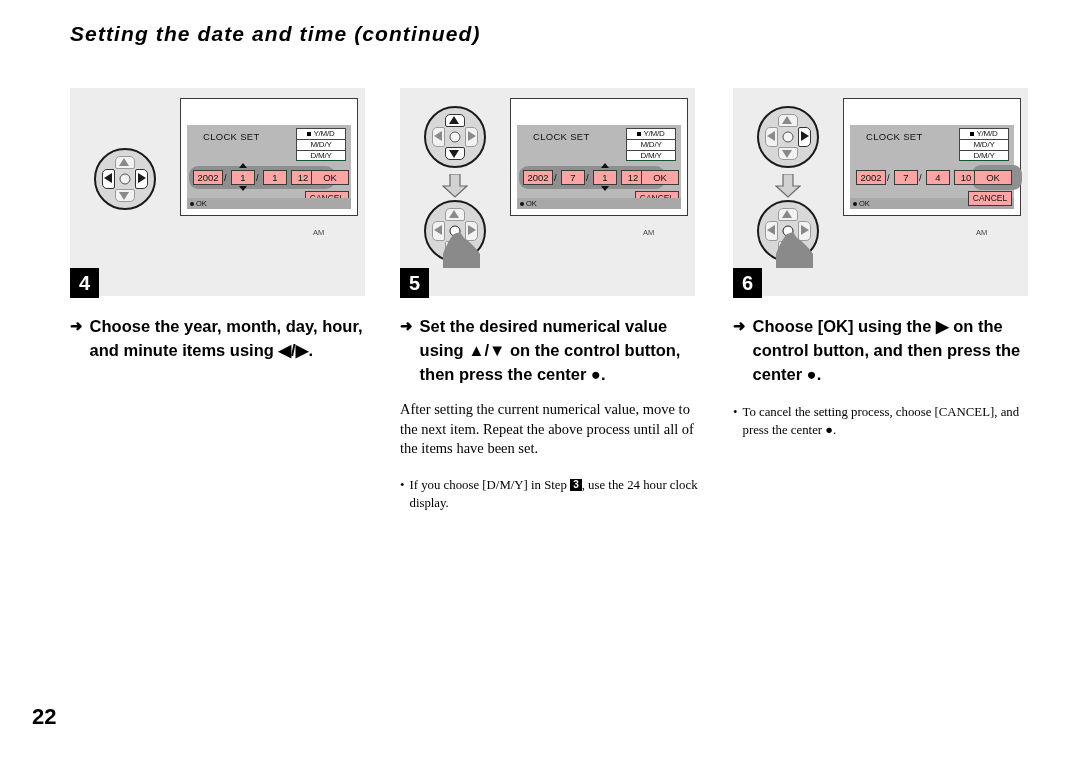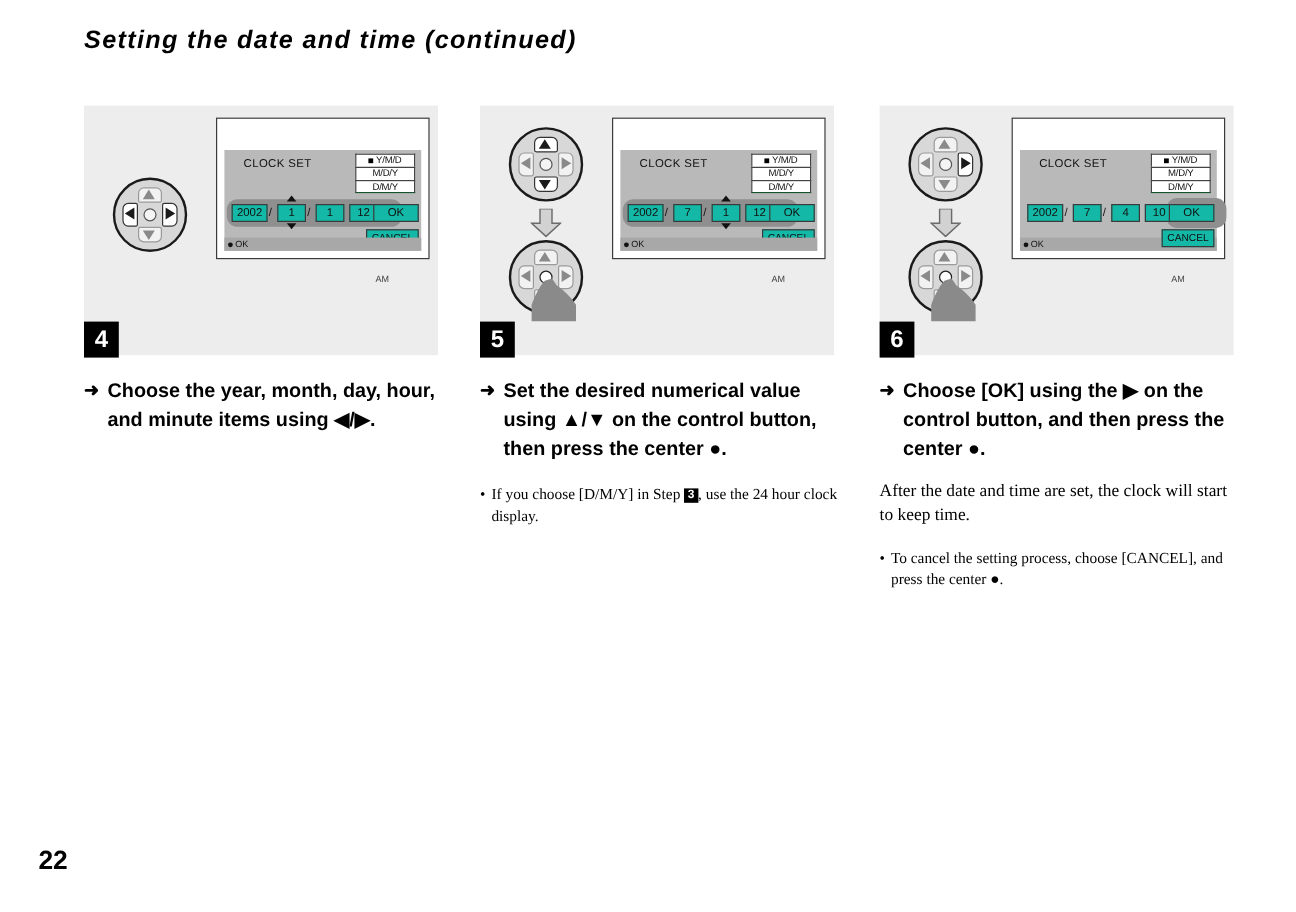--- a/index.html
+++ b/index.html
@@ -191,21 +191,21 @@
   .val-row {
     position: absolute;
     left: 4px;
     top: 45px;
     right: 4px;
     height: 16px;
   }
   .vf {
     position: absolute;
     height: 15px;
-    background: #14b8a6;
+    background: #fca5a5;
     border: 1px solid #3a3a3a;
     box-sizing: border-box;
     font-size: 9.5px;
     line-height: 13px;
     text-align: center;
     color: #111;
   }
   .sep {
     position: absolute;
     font-size: 9.5px;
@@ -452,20 +452,21 @@
     </div>
 
     <div class="step-badge">5</div>
   </div>
 
   <div class="heading">
     <span class="arrow">➜</span>
     <span class="htxt">Set the desired numerical value using ▲/▼ on the control button, then press the center ●.</span>
   </div>
 
+  <div class="body-text">After setting the current numerical value, move to the next item. Repeat the above process until all of the items have been set.</div>
 
   <div class="note">
     <span class="bullet">•</span>
     <span class="ntxt"><span>If you choose [D/M/Y] in Step </span><span class="inline-badge">3</span><span>, use the 24 hour clock display.</span></span>
   </div>
 </div>
 
 <div class="col col-3">
 
   <div class="panel">
@@ -538,21 +539,20 @@
     </div>
 
     <div class="step-badge">6</div>
   </div>
 
   <div class="heading">
     <span class="arrow">➜</span>
     <span class="htxt">Choose [OK] using the ▶ on the control button, and then press the center ●.</span>
   </div>
 
-  <div class="body-text">After the date and time are set, the clock will start to keep time.</div>
 
   <div class="note">
     <span class="bullet">•</span>
     <span class="ntxt">To cancel the setting process, choose [CANCEL], and press the center ●.</span>
   </div>
 </div>
 
 <div class="page-number">22</div>
 
 </body></html>

